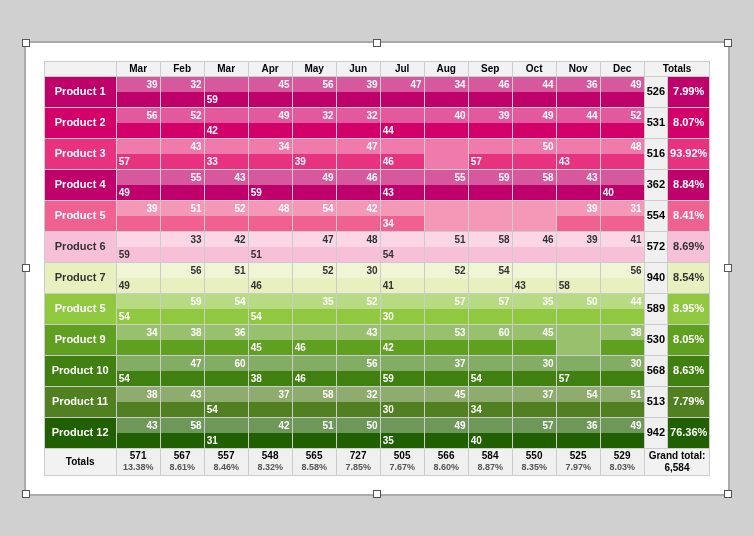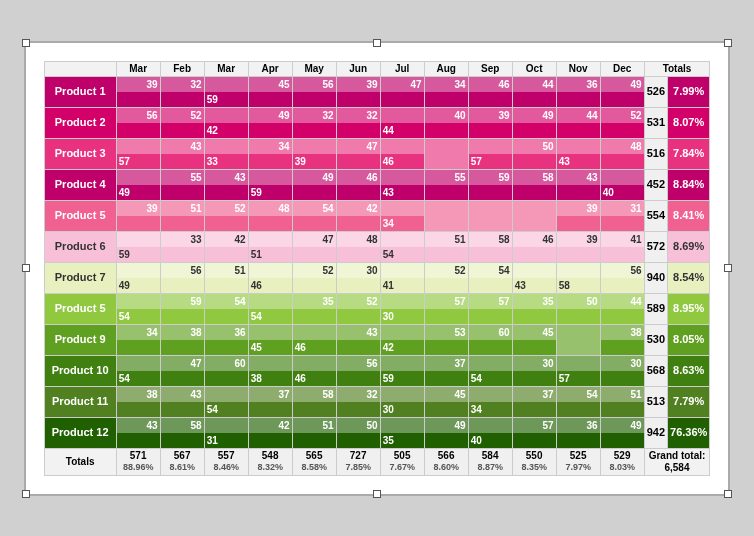--- a/index.html
+++ b/index.html
@@ -325,21 +325,21 @@
               <div style="position: absolute; bottom: 0px; left: 0px; width: 100%; height: 50%; background-color: rgb(232, 50, 128); color: white; text-align: left; padding-left: 2px; font-weight: bold; font-size: 10px; line-height: 15px;">43</div>
             </div>
           </td>
           <td style="padding: 0px; height: 30px; position: relative; overflow: hidden;">
             <div style="position: relative; width: 100%; height: 30px;">
               <div style="position: absolute; top: 0px; right: 0px; width: 100%; height: 50%; background-color: rgb(240, 122, 172); color: white; text-align: right; padding-right: 2px; font-weight: bold; font-size: 10px; line-height: 15px;">48</div>
               <div style="position: absolute; bottom: 0px; left: 0px; width: 100%; height: 50%; background-color: rgb(232, 50, 128);"></div>
             </div>
           </td>
           <td style="background-color: rgb(240, 240, 240); font-weight: bold; font-size: 11px;">516</td>
-          <td style="background-color: rgb(232, 50, 128); color: white; font-weight: bold; font-size: 11px;">7.84%</td>
+          <td style="background-color: rgb(232, 50, 128); color: white; font-weight: bold; font-size: 11px;">93.92%</td>
         </tr>
         <tr>
           <td class="row-label" style="background-color: rgb(192, 0, 106); color: white; font-weight: bold; font-size: 11px;">Product 4</td>
           <td style="padding: 0px; height: 30px; position: relative; overflow: hidden;">
             <div style="position: relative; width: 100%; height: 30px;">
               <div style="position: absolute; top: 0px; right: 0px; width: 100%; height: 50%; background-color: rgb(214, 89, 158);"></div>
               <div style="position: absolute; bottom: 0px; left: 0px; width: 100%; height: 50%; background-color: rgb(192, 0, 106); color: white; text-align: left; padding-left: 2px; font-weight: bold; font-size: 10px; line-height: 15px;">49</div>
             </div>
           </td>
           <td style="padding: 0px; height: 30px; position: relative; overflow: hidden;">
@@ -401,21 +401,21 @@
               <div style="position: absolute; top: 0px; right: 0px; width: 100%; height: 50%; background-color: rgb(214, 89, 158); color: white; text-align: right; padding-right: 2px; font-weight: bold; font-size: 10px; line-height: 15px;">43</div>
               <div style="position: absolute; bottom: 0px; left: 0px; width: 100%; height: 50%; background-color: rgb(192, 0, 106);"></div>
             </div>
           </td>
           <td style="padding: 0px; height: 30px; position: relative; overflow: hidden;">
             <div style="position: relative; width: 100%; height: 30px;">
               <div style="position: absolute; top: 0px; right: 0px; width: 100%; height: 50%; background-color: rgb(214, 89, 158);"></div>
               <div style="position: absolute; bottom: 0px; left: 0px; width: 100%; height: 50%; background-color: rgb(192, 0, 106); color: white; text-align: left; padding-left: 2px; font-weight: bold; font-size: 10px; line-height: 15px;">40</div>
             </div>
           </td>
-          <td style="background-color: rgb(240, 240, 240); font-weight: bold; font-size: 11px;">452</td>
+          <td style="background-color: rgb(240, 240, 240); font-weight: bold; font-size: 11px;">362</td>
           <td style="background-color: rgb(192, 0, 106); color: white; font-weight: bold; font-size: 11px;">8.84%</td>
         </tr>
         <tr>
           <td class="row-label" style="background-color: rgb(240, 96, 144); color: white; font-weight: bold; font-size: 11px;">Product 5</td>
           <td style="padding: 0px; height: 30px; position: relative; overflow: hidden;">
             <div style="position: relative; width: 100%; height: 30px;">
               <div style="position: absolute; top: 0px; right: 0px; width: 100%; height: 50%; background-color: rgb(245, 152, 183); color: white; text-align: right; padding-right: 2px; font-weight: bold; font-size: 10px; line-height: 15px;">39</div>
               <div style="position: absolute; bottom: 0px; left: 0px; width: 100%; height: 50%; background-color: rgb(240, 96, 144);"></div>
             </div>
           </td>
@@ -1012,21 +1012,21 @@
               <div style="position: absolute; bottom: 0px; left: 0px; width: 100%; height: 50%; background-color: rgb(32, 96, 0);"></div>
             </div>
           </td>
           <td style="background-color: rgb(240, 240, 240); font-weight: bold; font-size: 11px;">942</td>
           <td style="background-color: rgb(32, 96, 0); color: white; font-weight: bold; font-size: 11px;">76.36%</td>
         </tr>
         <tr>
           <td class="totals-row-label">Totals</td>
           <td style="background-color: rgb(240, 240, 240); font-weight: bold; font-size: 10px;">
             <div style="font-weight:bold">571</div>
-            <div style="color:#555;font-size:9px">88.96%</div>
+            <div style="color:#555;font-size:9px">13.38%</div>
           </td>
           <td style="background-color: rgb(240, 240, 240); font-weight: bold; font-size: 10px;">
             <div style="font-weight:bold">567</div>
             <div style="color:#555;font-size:9px">8.61%</div>
           </td>
           <td style="background-color: rgb(240, 240, 240); font-weight: bold; font-size: 10px;">
             <div style="font-weight:bold">557</div>
             <div style="color:#555;font-size:9px">8.46%</div>
           </td>
           <td style="background-color: rgb(240, 240, 240); font-weight: bold; font-size: 10px;">

